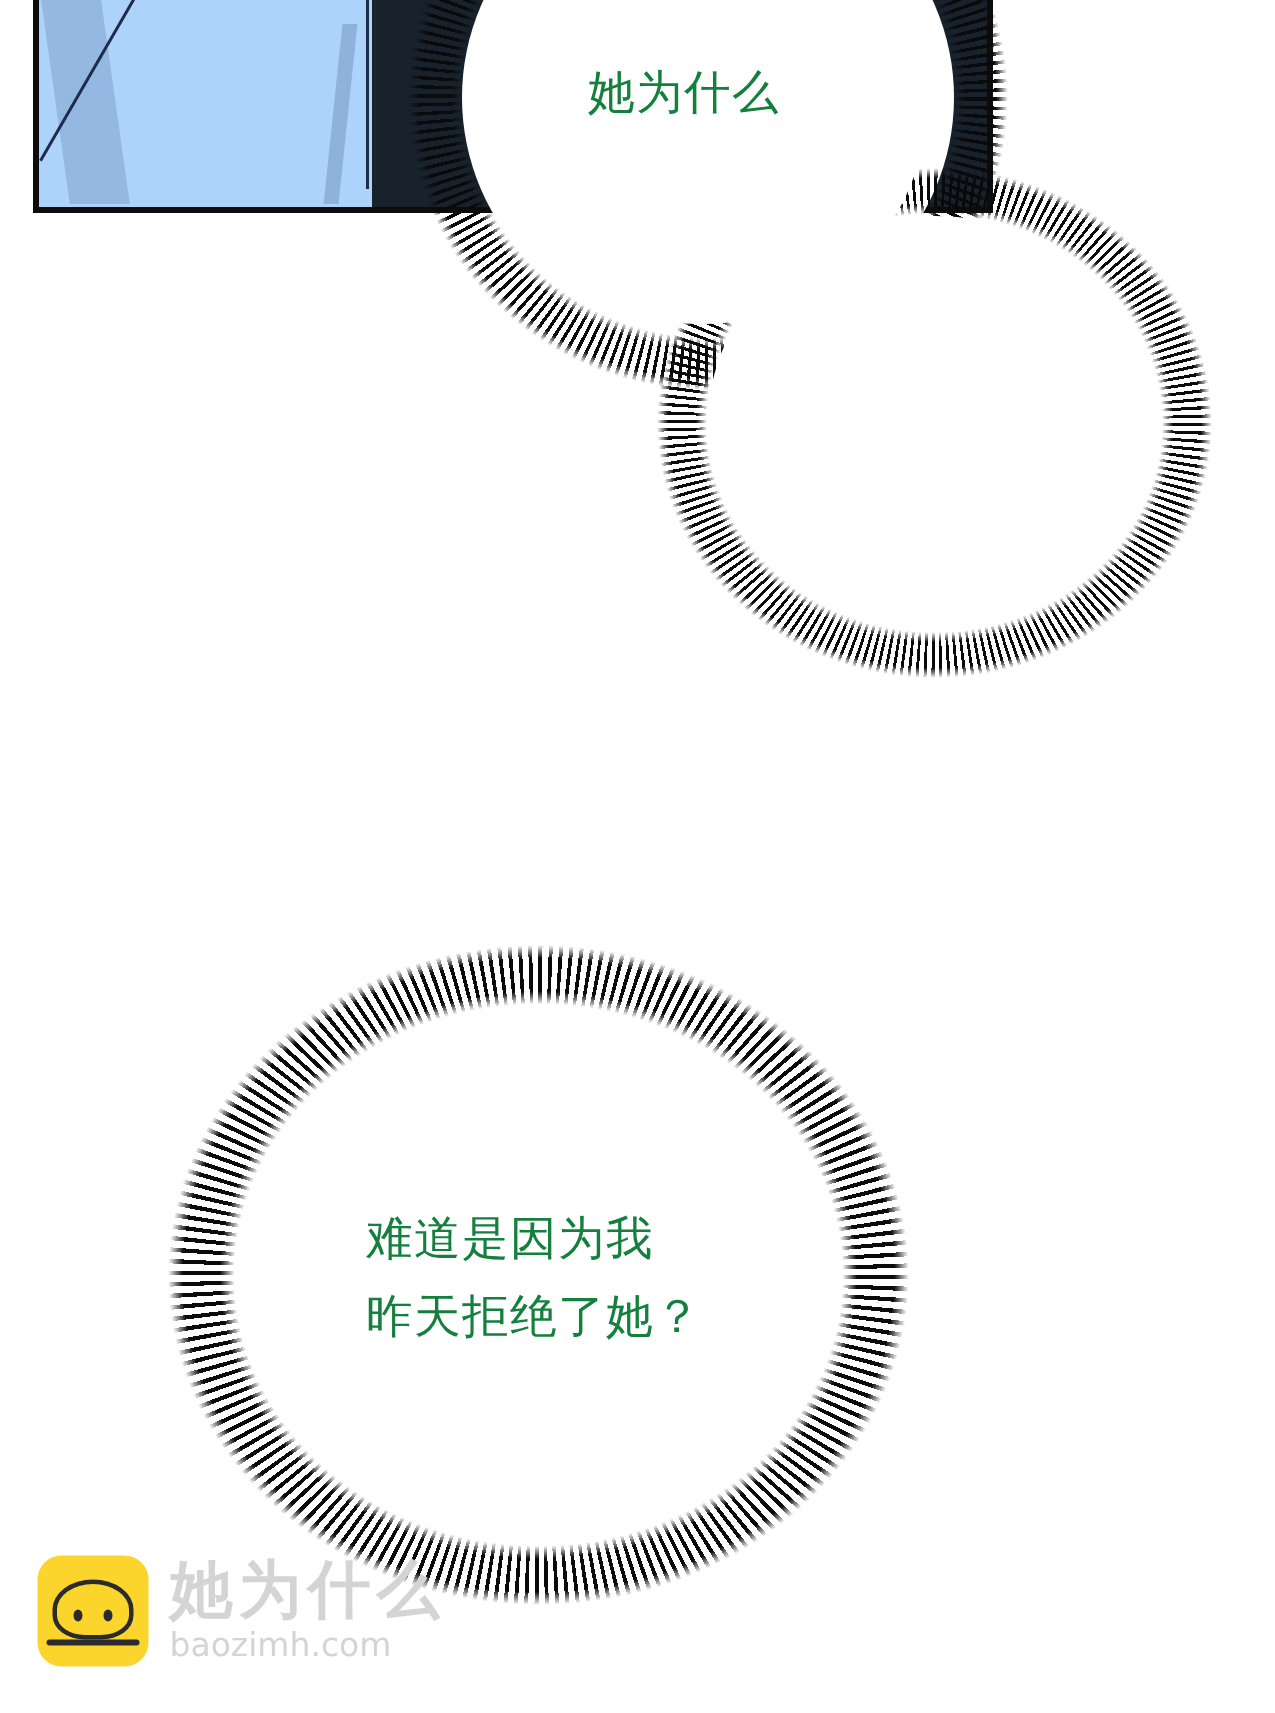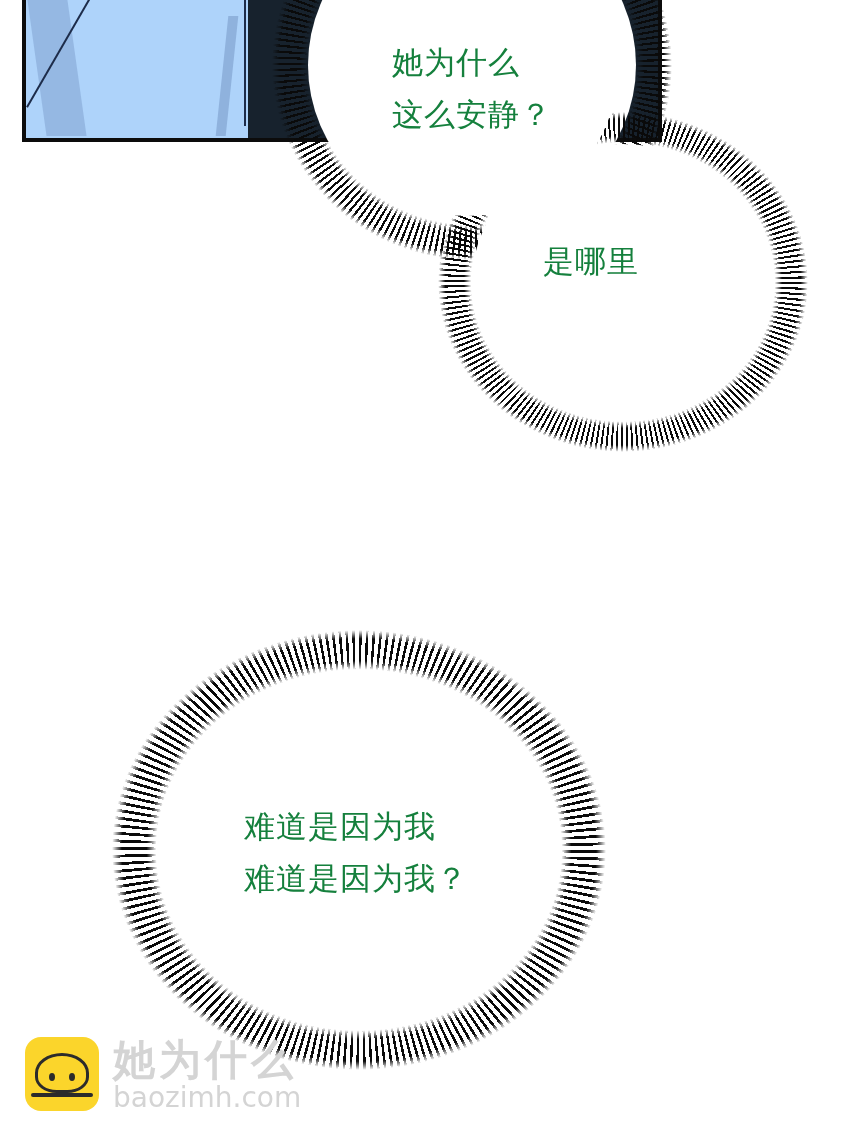--- a/index.html
+++ b/index.html
@@ -17,21 +17,21 @@
      mask:radial-gradient(closest-side, transparent 82%, #000 86%, #000 96%, transparent 100%);}
   .bubble .core{position:absolute;border-radius:50%;background:#fff;}
   .btext{position:absolute;font-size:31px;line-height:52px;color:#15803d;letter-spacing:1px;white-space:nowrap;}
   .wm{position:absolute;left:25px;top:1036px;display:flex;align-items:center;}
   .wm-icon{width:74px;height:74px;border-radius:16px;background:#fbd52b;position:relative;}
   .wm-icon .bun{position:absolute;left:10px;top:16px;width:54px;height:40px;border:3px solid #2b2b2b;border-radius:50% 50% 40% 40%;box-sizing:border-box;}
   .wm-icon .eye{position:absolute;top:36px;width:6px;height:8px;background:#2b2b2b;border-radius:50%;}
   .wm-icon .base{position:absolute;left:6px;top:56px;width:62px;height:4px;background:#2b2b2b;border-radius:2px;}
   .wm-text{margin-left:14px;color:#d4d4d4;}
   .wm-cn{font-size:42px;line-height:48px;font-weight:bold;letter-spacing:4px;}
-  .wm-url{font-size:28px;line-height:28px;}
+  .wm-url{font-size:22px;line-height:28px;}
 </style>
 </head>
 <body>
 
 <div class="panel">
   <div class="dark"></div>
   <div class="shade1"></div>
   <div class="shade2"></div>
   <div class="line1"></div>
   <div class="line2"></div>
@@ -49,28 +49,26 @@
 
 <div class="bubble" style="left:318px;top:-80px;width:300px;height:296px;background:#fff;"></div>
 
 <div class="bubble" style="left:112px;top:630px;width:494px;height:440px;">
   <div class="spikes"></div>
   <div class="core" style="left:44px;top:40px;right:44px;bottom:40px;"></div>
 </div>
 
 <div class="btext" style="left:392px;top:36px;">
   <div>她为什么</div>
-  <div>这么安静？</div>
 </div>
 <div class="btext" style="left:543px;top:235px;">
-  <div>是哪里</div>
 </div>
 <div class="btext" style="left:244px;top:800px;">
   <div>难道是因为我</div>
-  <div>难道是因为我？</div>
+  <div>昨天拒绝了她？</div>
 </div>
 
 <div class="wm">
   <div class="wm-icon">
     <div class="bun"></div>
     <div class="eye" style="left:24px;"></div>
     <div class="eye" style="left:44px;"></div>
     <div class="base"></div>
   </div>
   <div class="wm-text">

